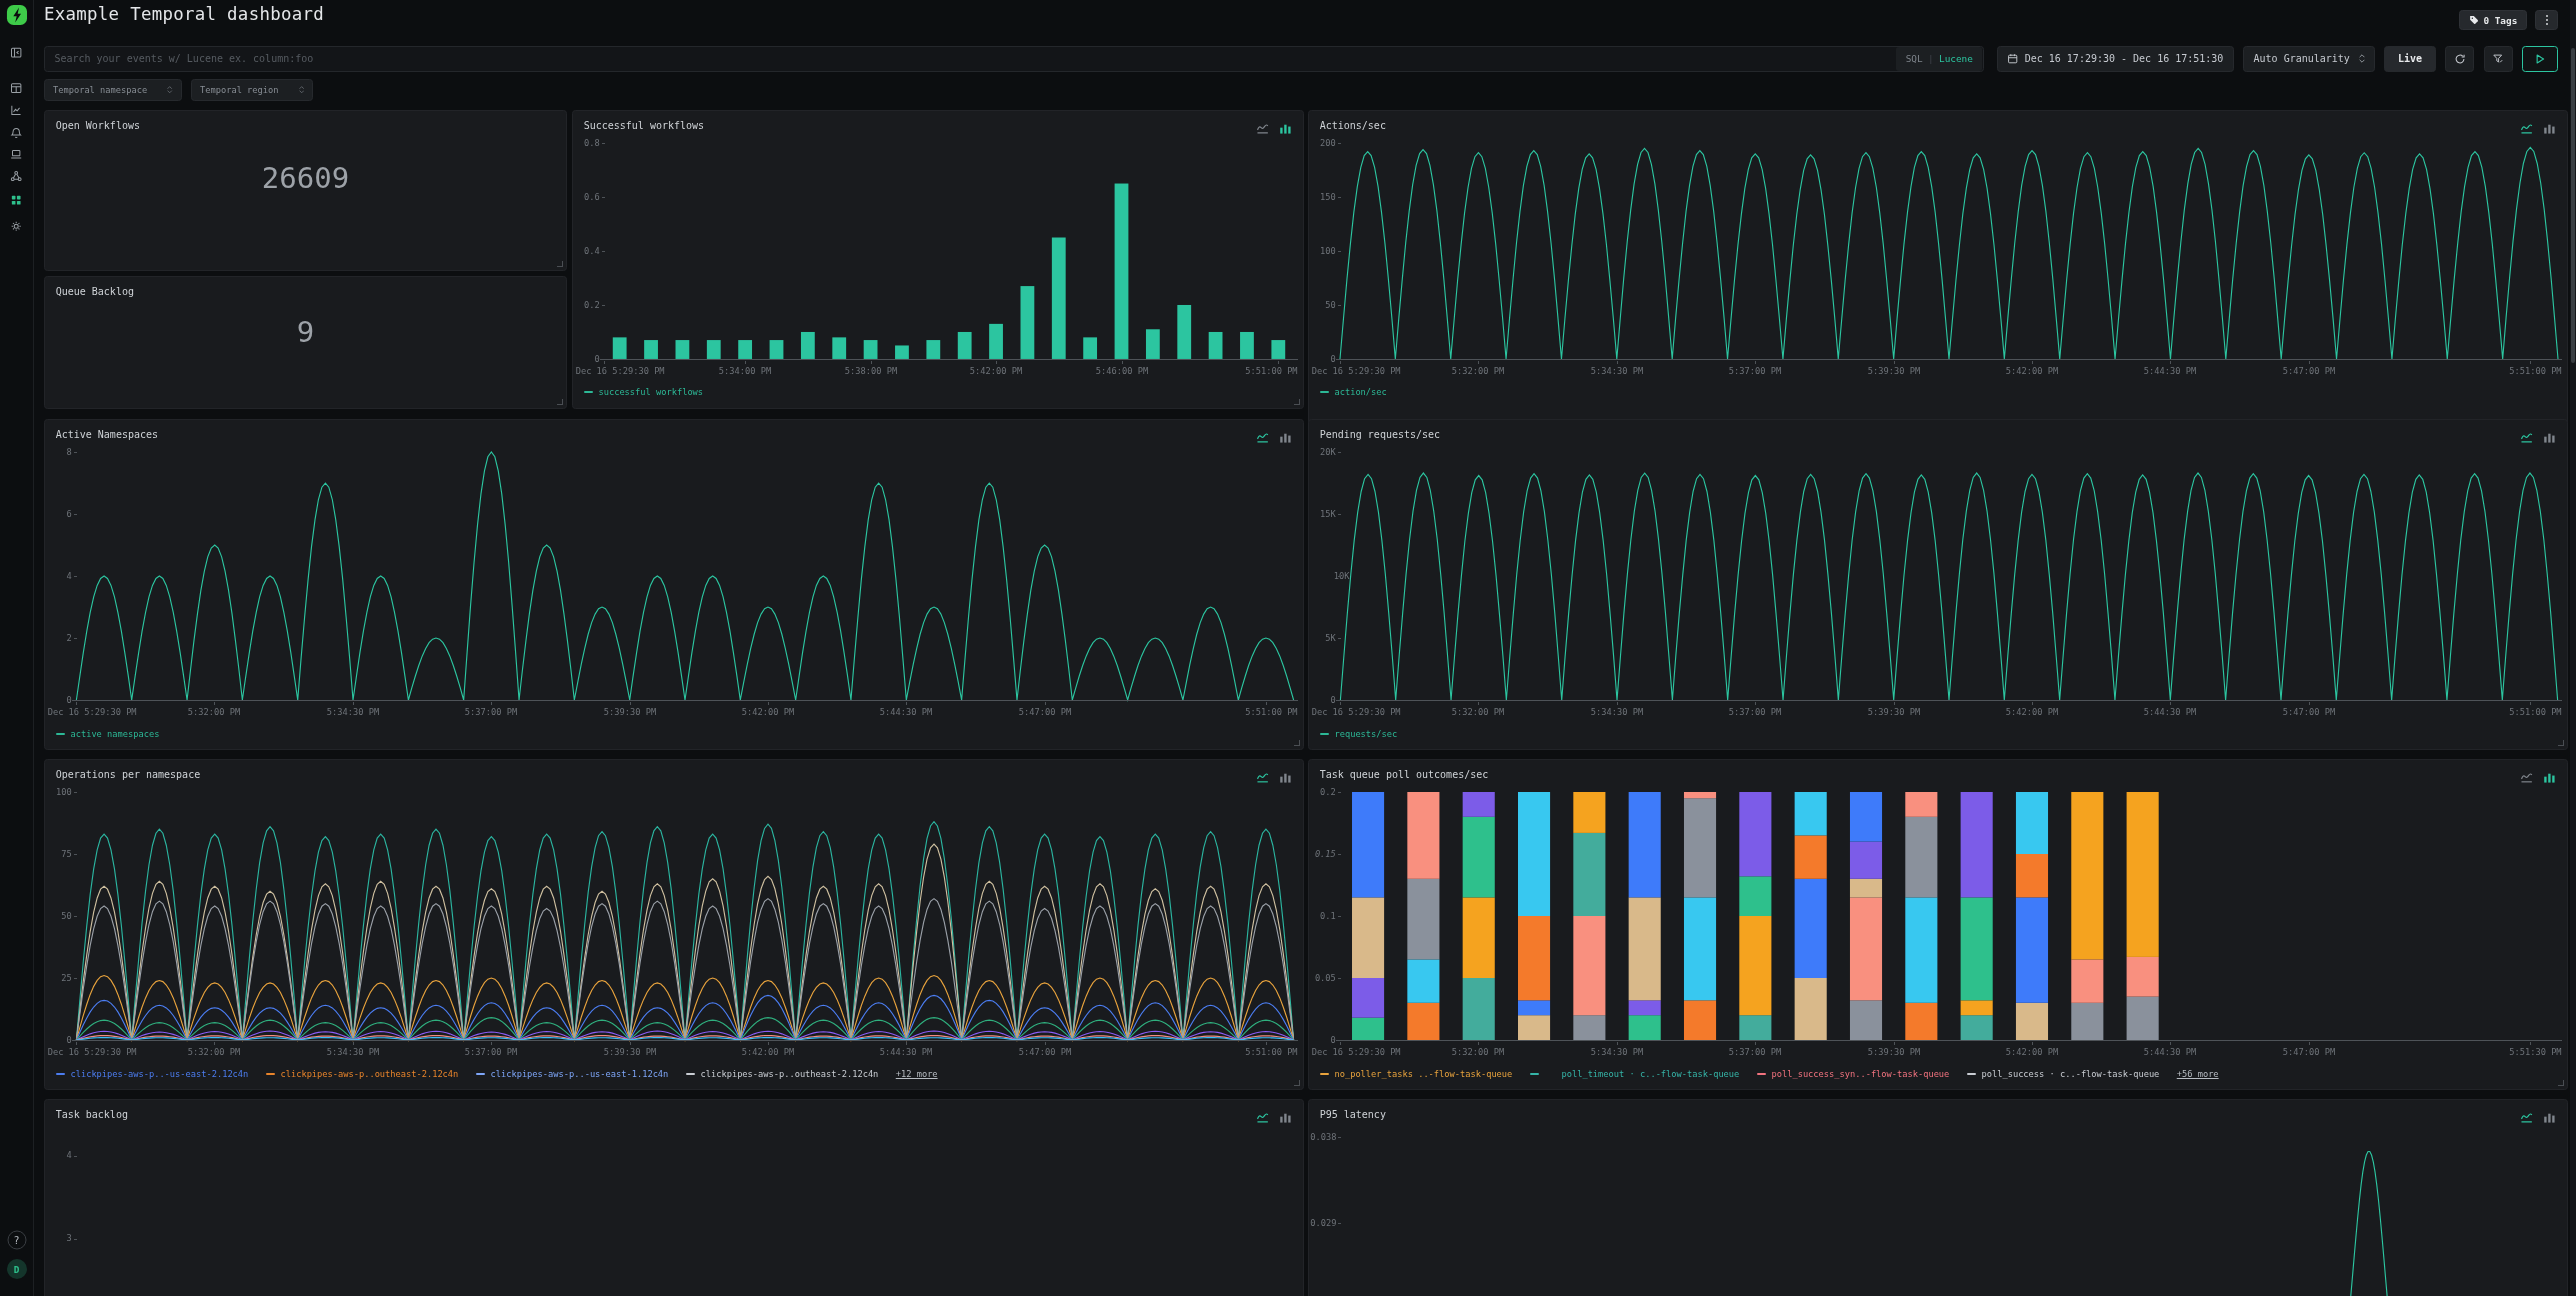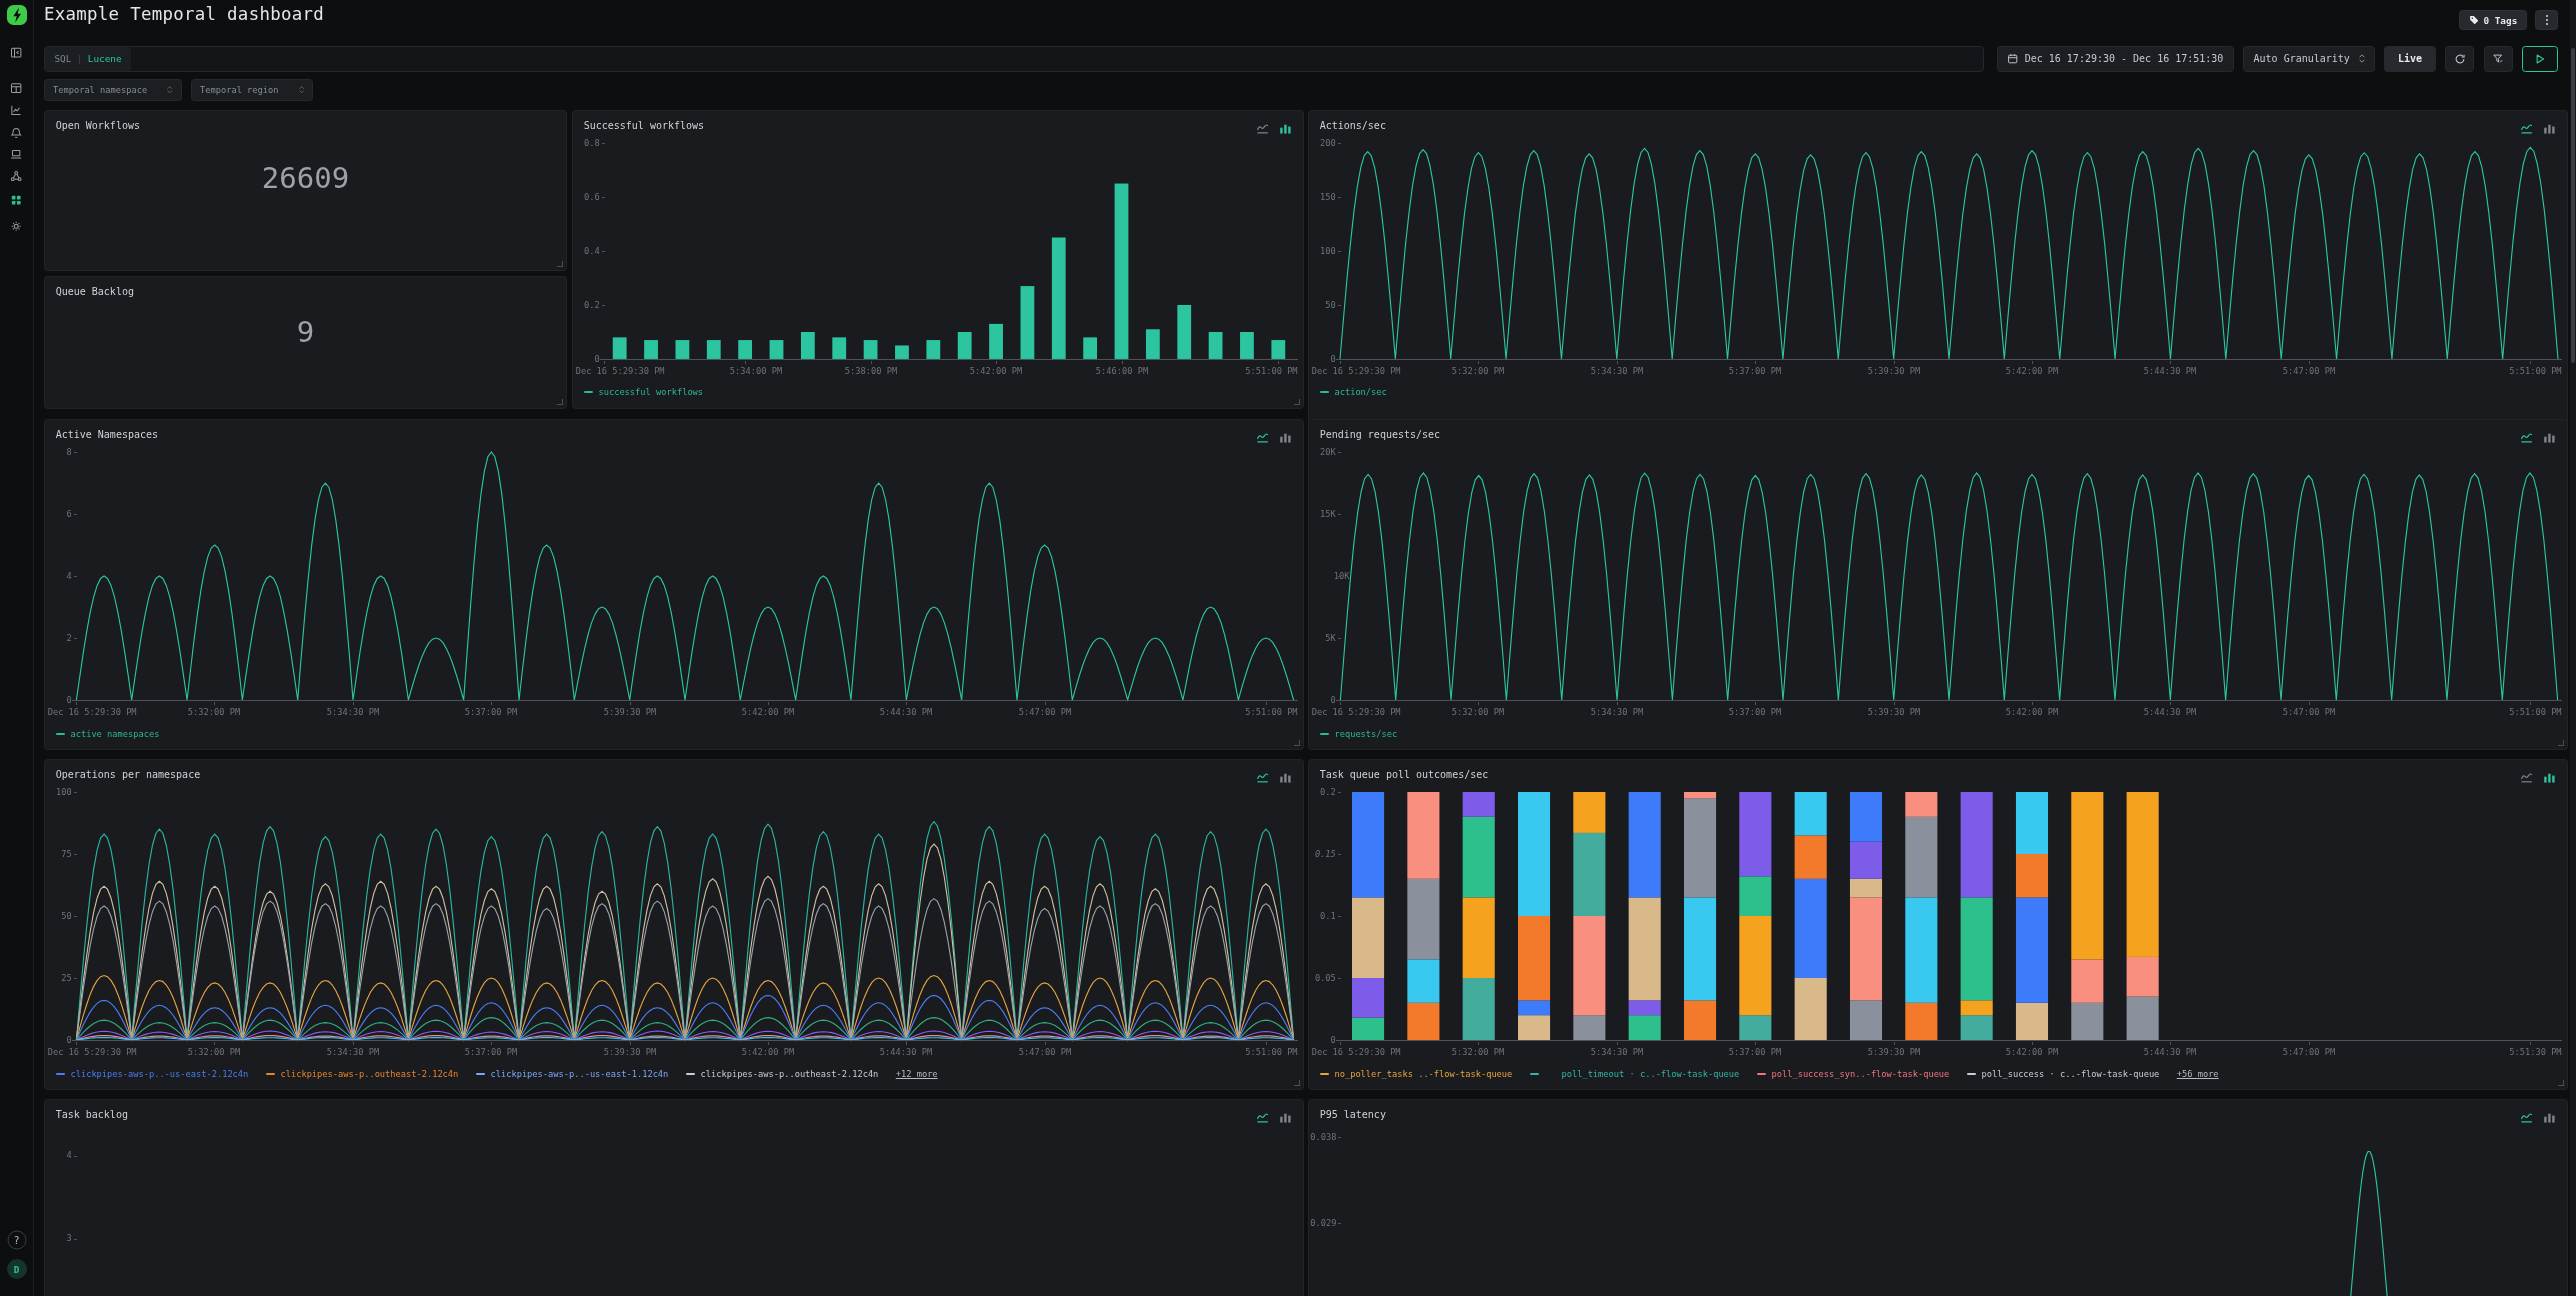--- a/index.html
+++ b/index.html
@@ -163,20 +163,21 @@
   <div class="btn kebab-btn">
     <span class="kebab-dots">
         <i></i>
         <i></i>
         <i></i>
       </span>
   </div>
 </div>
 
 <div class="search-row">
+  <input class="search-input" type="text" placeholder="Search your events w/ Lucene ex. column:foo" style="">
   <div class="lang-chip">
     <span class="lang-sql">SQL</span>
     <span class="lang-div">|</span>
     <span class="lang-lucene">Lucene</span>
   </div>
 </div>
 
 <div class="toolbar">
   <div class="tb">
     <svg width="11.4" height="11.4" viewBox="0 0 18 18" style="stroke:#c6cad0;fill:none;stroke-width:1.5">
@@ -298,21 +299,21 @@
     <div class="ytick" style="left: 1.3px; top: 135px;">0.4</div>
     <div class="ynotch" style="left: 29px; top: 140px;"></div>
     <div class="ytick" style="left: 1.3px; top: 81px;">0.6</div>
     <div class="ynotch" style="left: 29px; top: 86px;"></div>
     <div class="ytick" style="left: 1.3px; top: 27px;">0.8</div>
     <div class="ynotch" style="left: 29px; top: 32px;"></div>
     <div class="xaxis" style="left: 27px; top: 248px; width: 698px;"></div>
     <div class="xnotch" style="left: 31px; top: 250px;"></div>
     <div class="xtick" style="top: 255px; left: 2.7px;">Dec 16 5:29:30 PM</div>
     <div class="xnotch" style="left: 172px; top: 250px;"></div>
-    <div class="xtick" style="top: 255px; left: 172px; transform: translateX(-50%); margin-left: 11px;">5:34:00 PM</div>
+    <div class="xtick" style="top: 255px; left: 172px; transform: translateX(-50%);">5:34:00 PM</div>
     <div class="xnotch" style="left: 298px; top: 250px;"></div>
     <div class="xtick" style="top: 255px; left: 298px; transform: translateX(-50%);">5:38:00 PM</div>
     <div class="xnotch" style="left: 423px; top: 250px;"></div>
     <div class="xtick" style="top: 255px; left: 423px; transform: translateX(-50%);">5:42:00 PM</div>
     <div class="xnotch" style="left: 549px; top: 250px;"></div>
     <div class="xtick" style="top: 255px; left: 549px; transform: translateX(-50%);">5:46:00 PM</div>
     <div class="xnotch" style="left: 705px; top: 250px;"></div>
     <div class="xtick" style="top: 255px; right: 5.4px;">5:51:00 PM</div>
     <div class="legend" style="top: 276px;">
       <span class="li">

